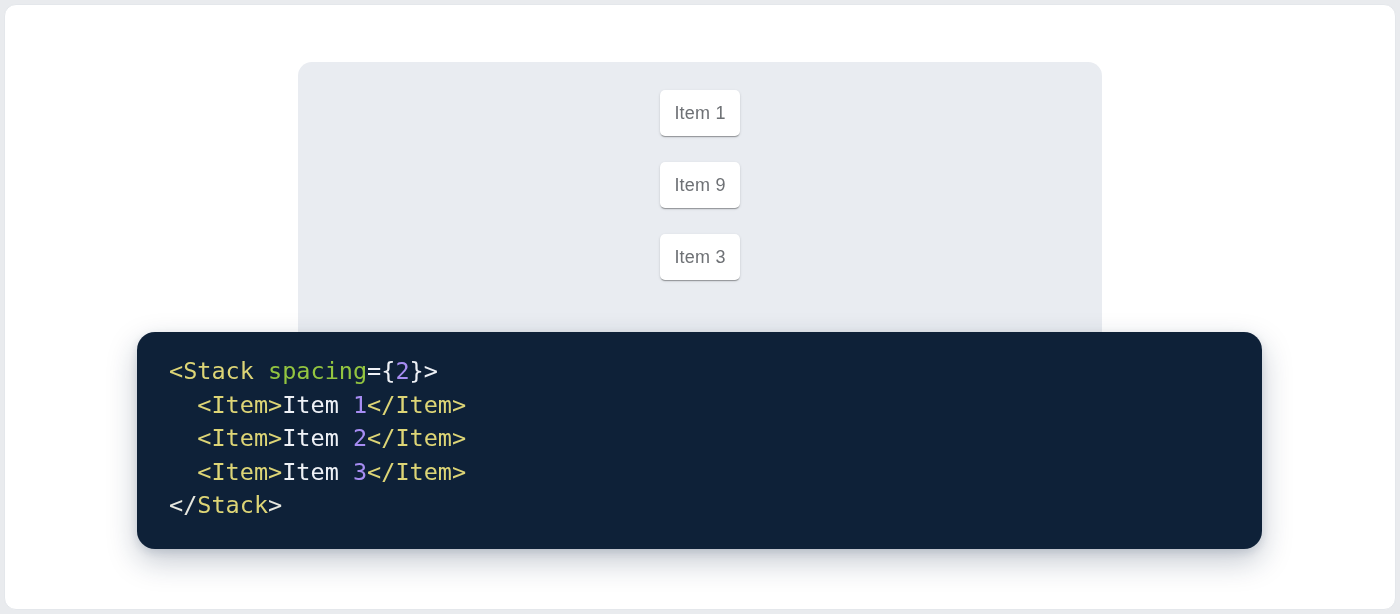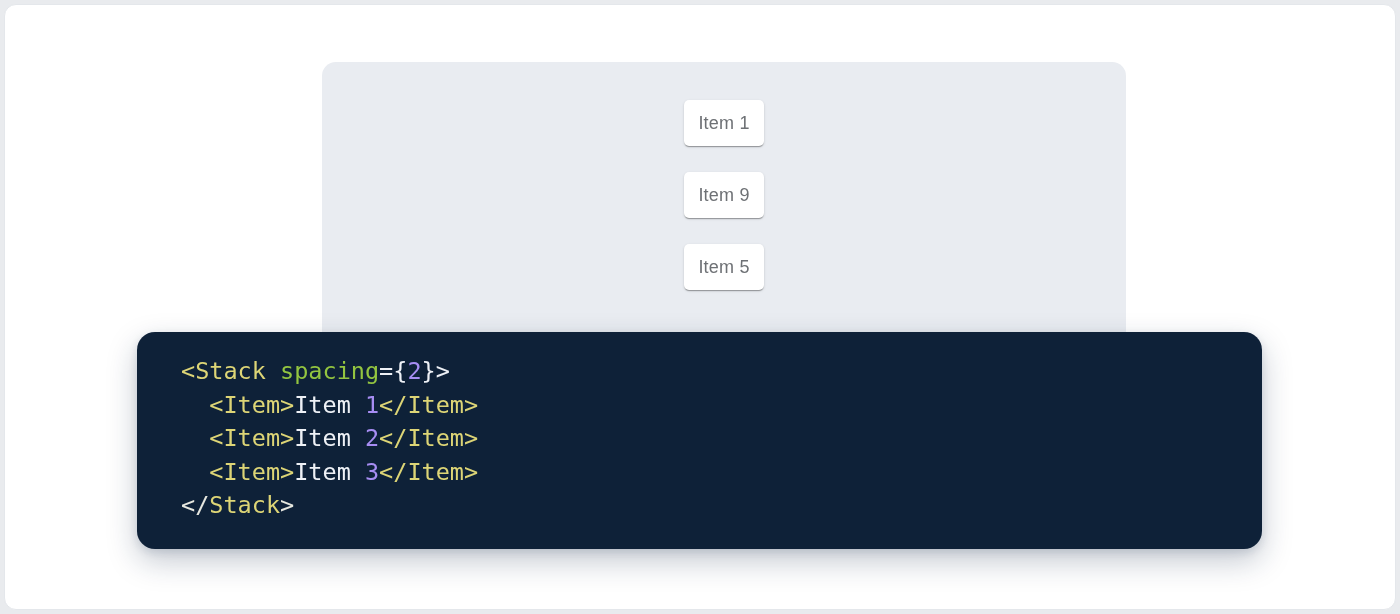--- a/index.html
+++ b/index.html
@@ -29,24 +29,23 @@
     position: absolute;
     left: 298px;
     top: 62px;
     width: 804px;
     height: 300px;
     border-radius: 14px;
     background: #e9ecf1;
     display: flex;
     flex-direction: column;
     align-items: center;
-    padding-top: 38px;
+    padding-top: 28px;
     box-sizing: border-box;
     gap: 26px;
-    margin-left: 24px;
   }
   .item-card {
     width: 80px;
     height: 46px;
     background: #ffffff;
     border-radius: 5px;
     box-shadow: 0 2px 1px -1px rgba(0,0,0,.2),
                 0 1px 1px 0 rgba(0,0,0,.14),
                 0 1px 3px 0 rgba(0,0,0,.12);
     display: flex;
@@ -59,21 +58,21 @@
   .code-panel {
     position: absolute;
     left: 137px;
     top: 332px;
     width: 1125px;
     height: 217px;
     border-radius: 18px;
     background: var(--code-bg, #0e2138);
     box-shadow: 0 12px 30px rgba(20,40,70,.25), 0 3px 8px rgba(20,40,70,.12);
     box-sizing: border-box;
-    padding: 23px 44px;
+    padding: 23px 32px;
   }
   .code-panel pre {
     margin: 0;
     font-family: "DejaVu Sans Mono", monospace;
     font-size: 23.5px;
     line-height: 33.5px;
     color: var(--tok-plain, #eef1f6);
     white-space: pre;
   }
   .tok-tag   { color: var(--tok-tag,   #ddd576); }
@@ -89,21 +88,21 @@
   <div class="page-card"></div>
 
   <div class="demo-panel">
     <div class="item-card">
       <span>Item 1</span>
     </div>
     <div class="item-card">
       <span>Item 9</span>
     </div>
     <div class="item-card">
-      <span>Item 5</span>
+      <span>Item 3</span>
     </div>
   </div>
 
   <div class="code-panel">
     <pre id="code-pre"><span class="tok-tag">&lt;Stack</span><span class="tok-plain"> </span><span class="tok-attr">spacing</span><span class="tok-plain">=</span><span class="tok-plain">{</span><span class="tok-num">2</span><span class="tok-plain">}&gt;</span>
 <span class="tok-plain">  </span><span class="tok-tag">&lt;Item&gt;</span><span class="tok-plain">Item </span><span class="tok-num">1</span><span class="tok-tag">&lt;/Item&gt;</span>
 <span class="tok-plain">  </span><span class="tok-tag">&lt;Item&gt;</span><span class="tok-plain">Item </span><span class="tok-num">2</span><span class="tok-tag">&lt;/Item&gt;</span>
 <span class="tok-plain">  </span><span class="tok-tag">&lt;Item&gt;</span><span class="tok-plain">Item </span><span class="tok-num">3</span><span class="tok-tag">&lt;/Item&gt;</span>
 <span class="tok-punct">&lt;/</span><span class="tok-tag">Stack</span><span class="tok-punct">&gt;</span></pre>
   </div>

